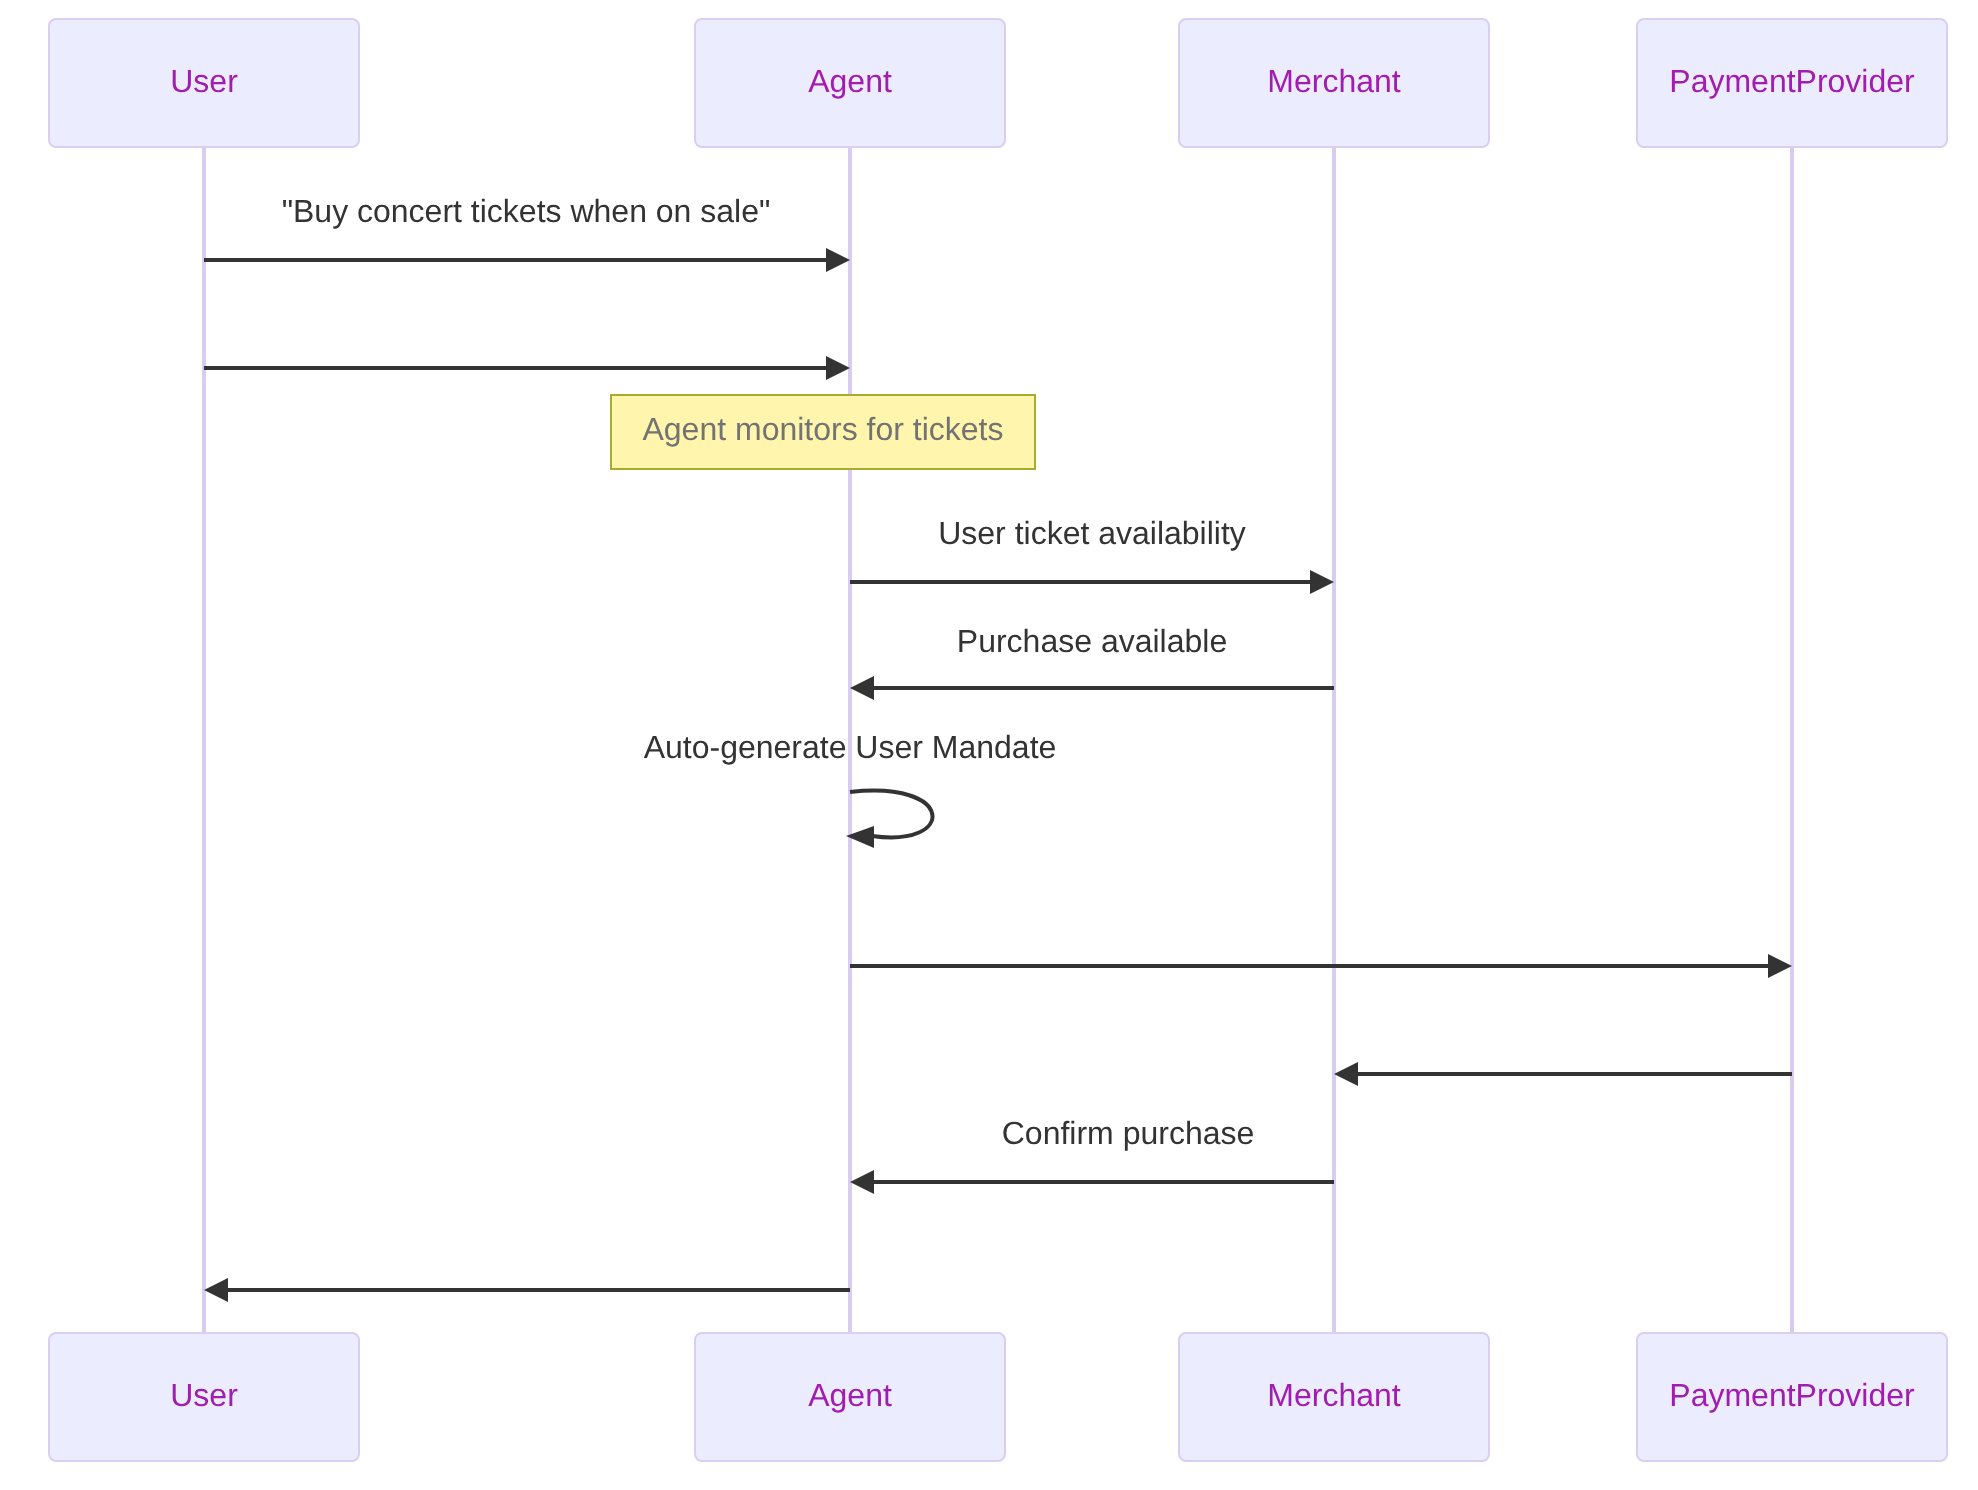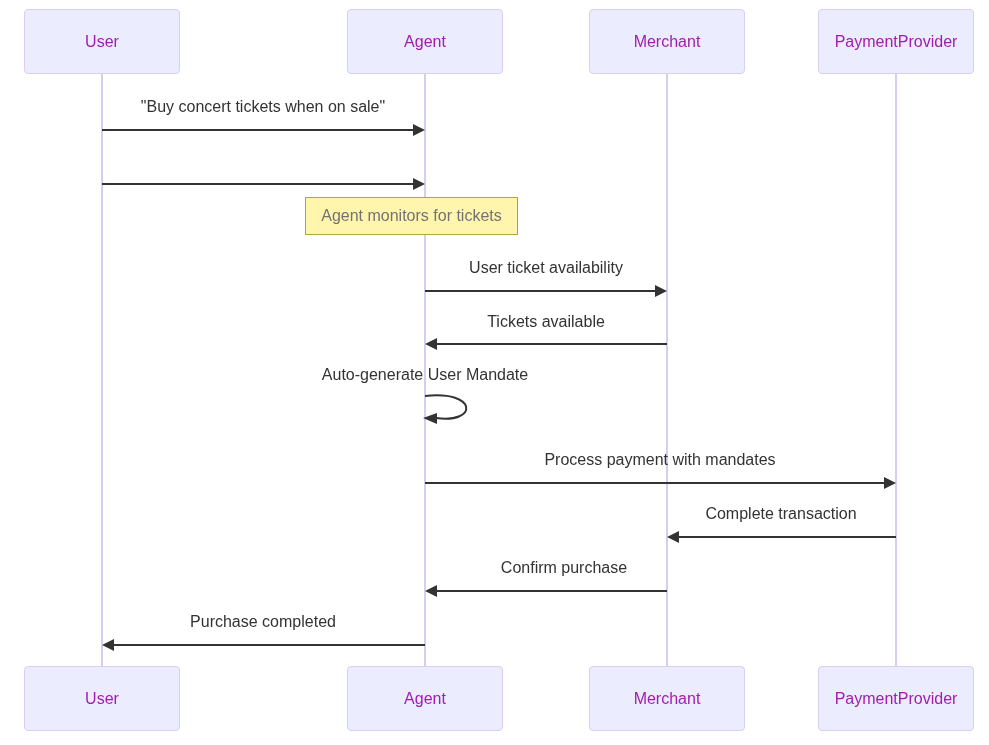--- a/index.html
+++ b/index.html
@@ -157,49 +157,46 @@
   <div class="note">
     <span>Agent monitors for tickets</span>
   </div>
 
   <div class="msg-label" style="left:546px; top:257px">User ticket availability</div>
   <div class="arrow right" style="left:425px; top:290px; width:242px">
     <div class="shaft"></div>
     <div class="head-right"></div>
   </div>
 
-  <div class="msg-label" style="left:546px; top:311px">Tickets available</div>
+  <div class="msg-label" style="left:546px; top:311px">Purchase available</div>
   <div class="arrow left" style="left:425px; top:343px; width:242px">
     <div class="shaft"></div>
     <div class="head-left"></div>
   </div>
 
   <div class="msg-label" style="left:425px; top:364px">Auto-generate User Mandate</div>
   <svg class="self-loop" width="72" height="40" viewBox="0 0 72 40">
     <path d="M 7 6 C 60 0, 60 34, 18 28" stroke="#333333" stroke-width="2" fill="none"></path>
     <polygon points="19,23 5,28 19,34" fill="#333333"></polygon>
   </svg>
 
-  <div class="msg-label" style="left:660px; top:449px">Process payment with mandates</div>
   <div class="arrow right" style="left:425px; top:482px; width:471px">
     <div class="shaft"></div>
     <div class="head-right"></div>
   </div>
 
-  <div class="msg-label" style="left:781px; top:503px">Complete transaction</div>
   <div class="arrow left" style="left:667px; top:536px; width:229px">
     <div class="shaft"></div>
     <div class="head-left"></div>
   </div>
 
   <div class="msg-label" style="left:564px; top:557px">Confirm purchase</div>
   <div class="arrow left" style="left:425px; top:590px; width:242px">
     <div class="shaft"></div>
     <div class="head-left"></div>
   </div>
 
-  <div class="msg-label" style="left:263px; top:611px">Purchase completed</div>
   <div class="arrow left" style="left:102px; top:644px; width:323px">
     <div class="shaft"></div>
     <div class="head-left"></div>
   </div>
 
 </div>
 
 </body></html>

